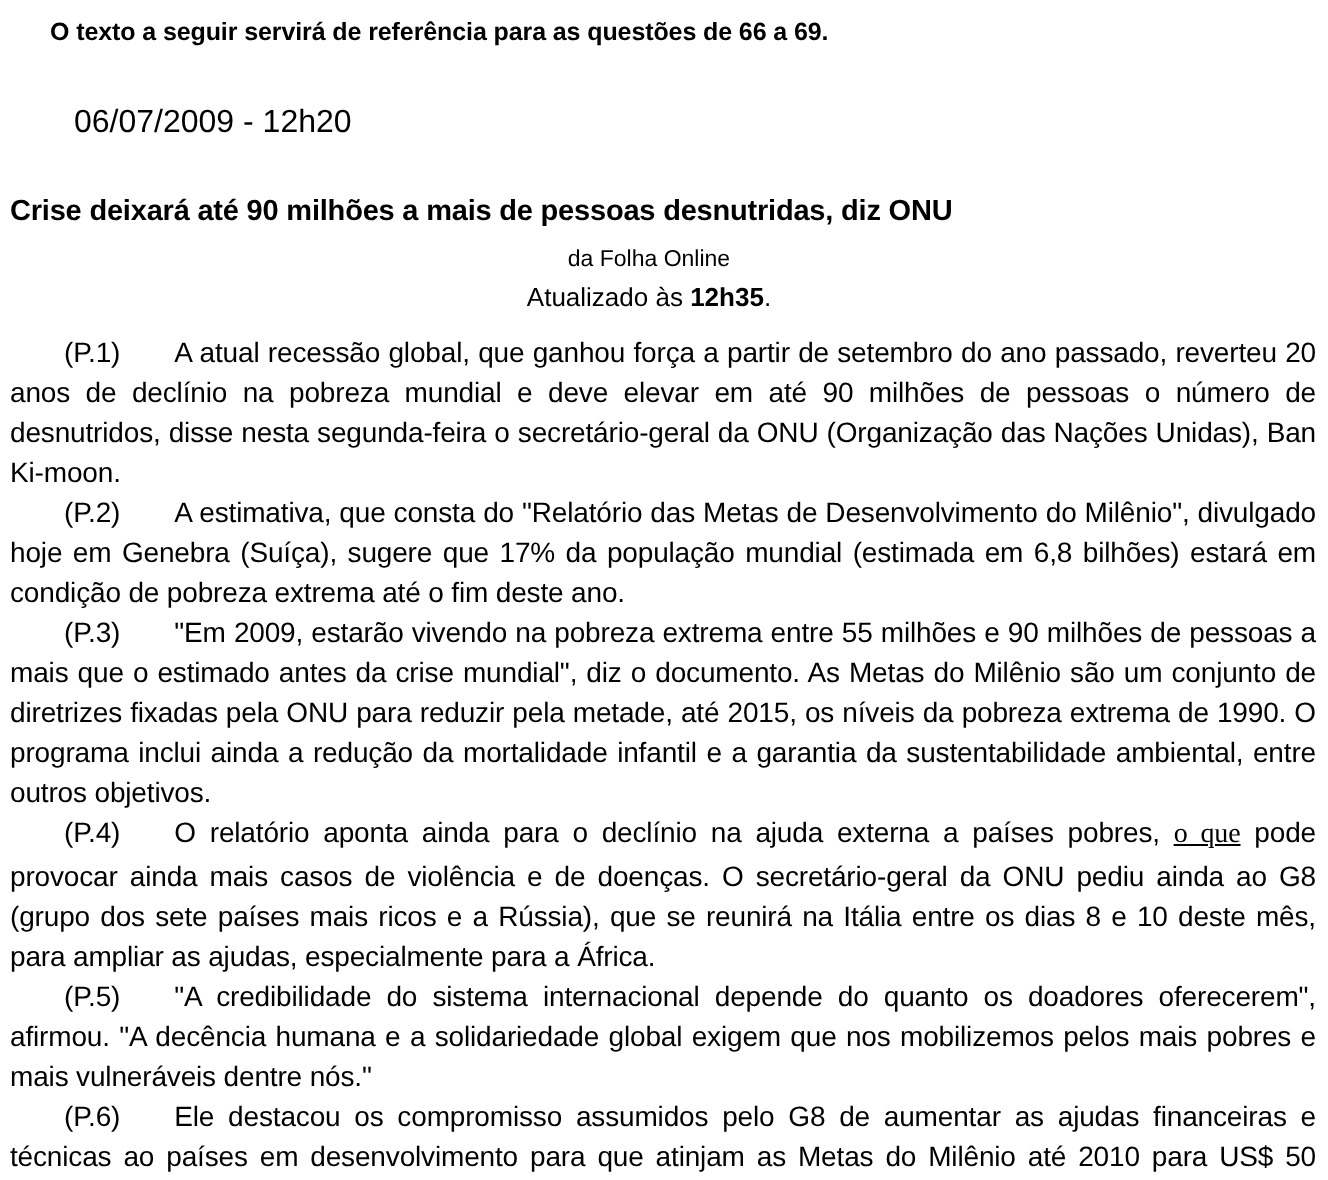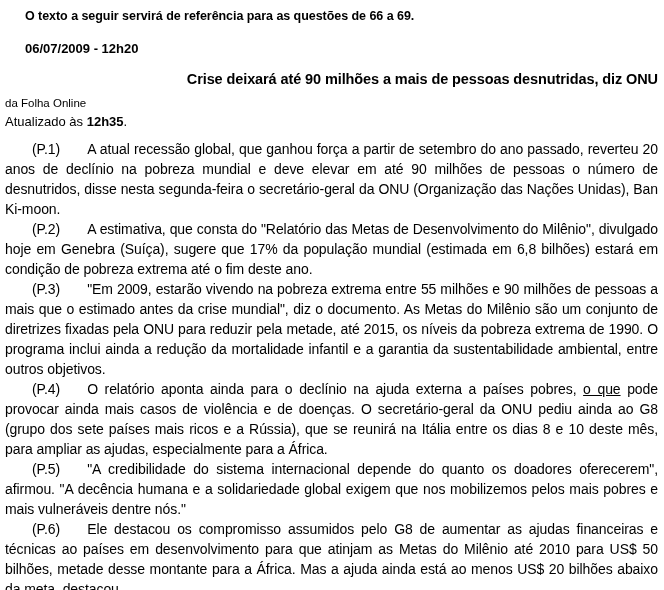--- a/index.html
+++ b/index.html
@@ -23,36 +23,36 @@
   }
   .intro-line {
     font-size: 12.5px;
     font-weight: bold;
     margin: 0;
     padding-top: 9px;
     padding-left: 20px;
     letter-spacing: -0.05px;
   }
   .date-line {
-    font-size: 13px;
-    font-weight: bold;
-    margin: 0;
+    font-size: 16px;
+    font-weight: normal;
+    margin: 12px;
     padding-top: 18px;
     padding-left: 20px;
   }
   .headline {
     font-size: 14.5px;
     font-weight: bold;
     margin: 0;
     padding-top: 15px;
-    text-align: right;
+    text-align: left;
     letter-spacing: -0.1px;
   }
   .byline-block {
-    text-align: left;
+    text-align: center;
     padding-top: 10px;
     padding-right: 14px;
   }
   .byline {
     font-size: 11.5px;
     margin: 0;
   }
   .updated {
     font-size: 13px;
     margin: 0;
@@ -73,20 +73,21 @@
     letter-spacing: -0.08px;
   }
   .plabel {
     display: inline-block;
     padding-left: 27px;
     padding-right: 27px;
     white-space: nowrap;
   }
   .underline {
     text-decoration: underline;
+    font-family: Liberation Serif, serif;
   }
 </style>
 </head>
 <body>
 
 <div class="page">
 
   <p class="intro-line">O texto a seguir servirá de referência para as questões de 66 a 69.</p>
 
   <p class="date-line">06/07/2009 - 12h20</p>

